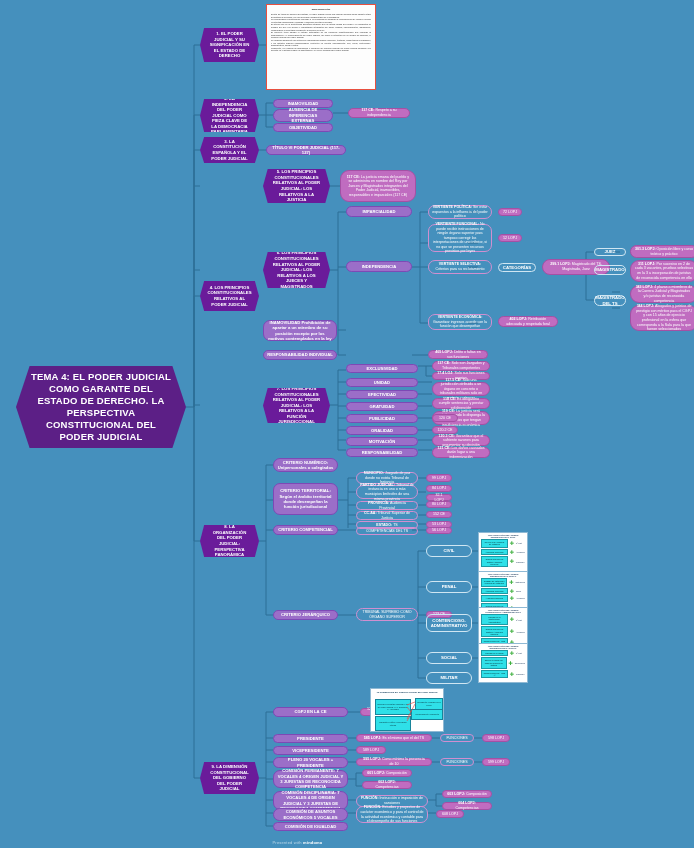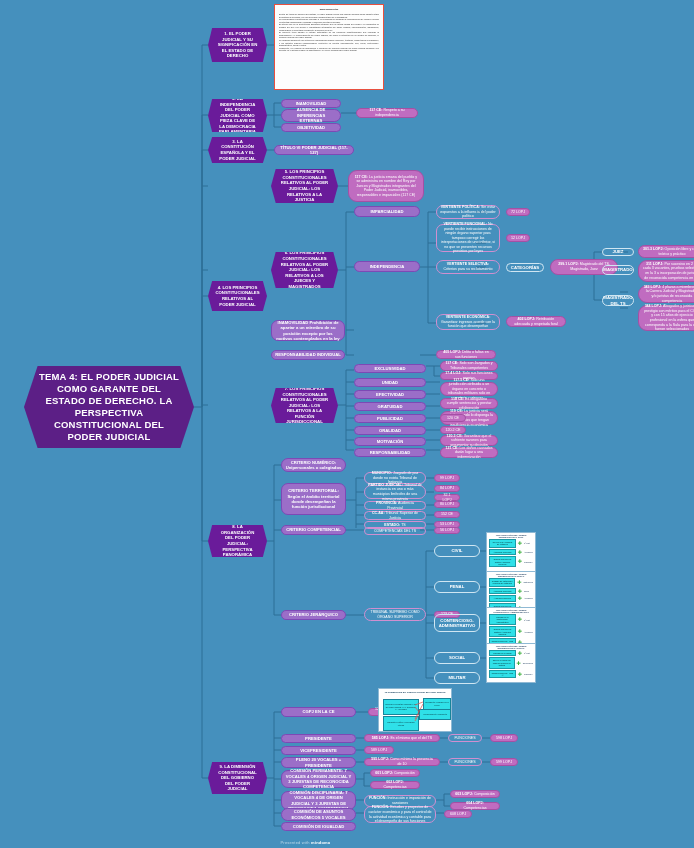--- a/index.html
+++ b/index.html
@@ -3,21 +3,21 @@
 <meta charset="utf-8">
 <style>
   html,body{margin:0;padding:0;}
   body{
     width:694px;height:848px;
     background:#4590bd;
     font-family:"Liberation Sans", sans-serif;
     overflow:hidden;
     position:relative;
   }
-  #canvas{position:absolute;left:16px;top:0;width:579px;height:848px;}
+  #canvas{position:absolute;left:8px;top:0;width:579px;height:848px;}
   svg.links{position:absolute;left:0;top:0;width:694px;height:848px;pointer-events:none;}
 
   .node{position:absolute;box-sizing:border-box;}
 
   
   .central{
     background:#5c1f86;
     color:#ffffff;
     font-weight:bold;
     font-size:9.5px;

